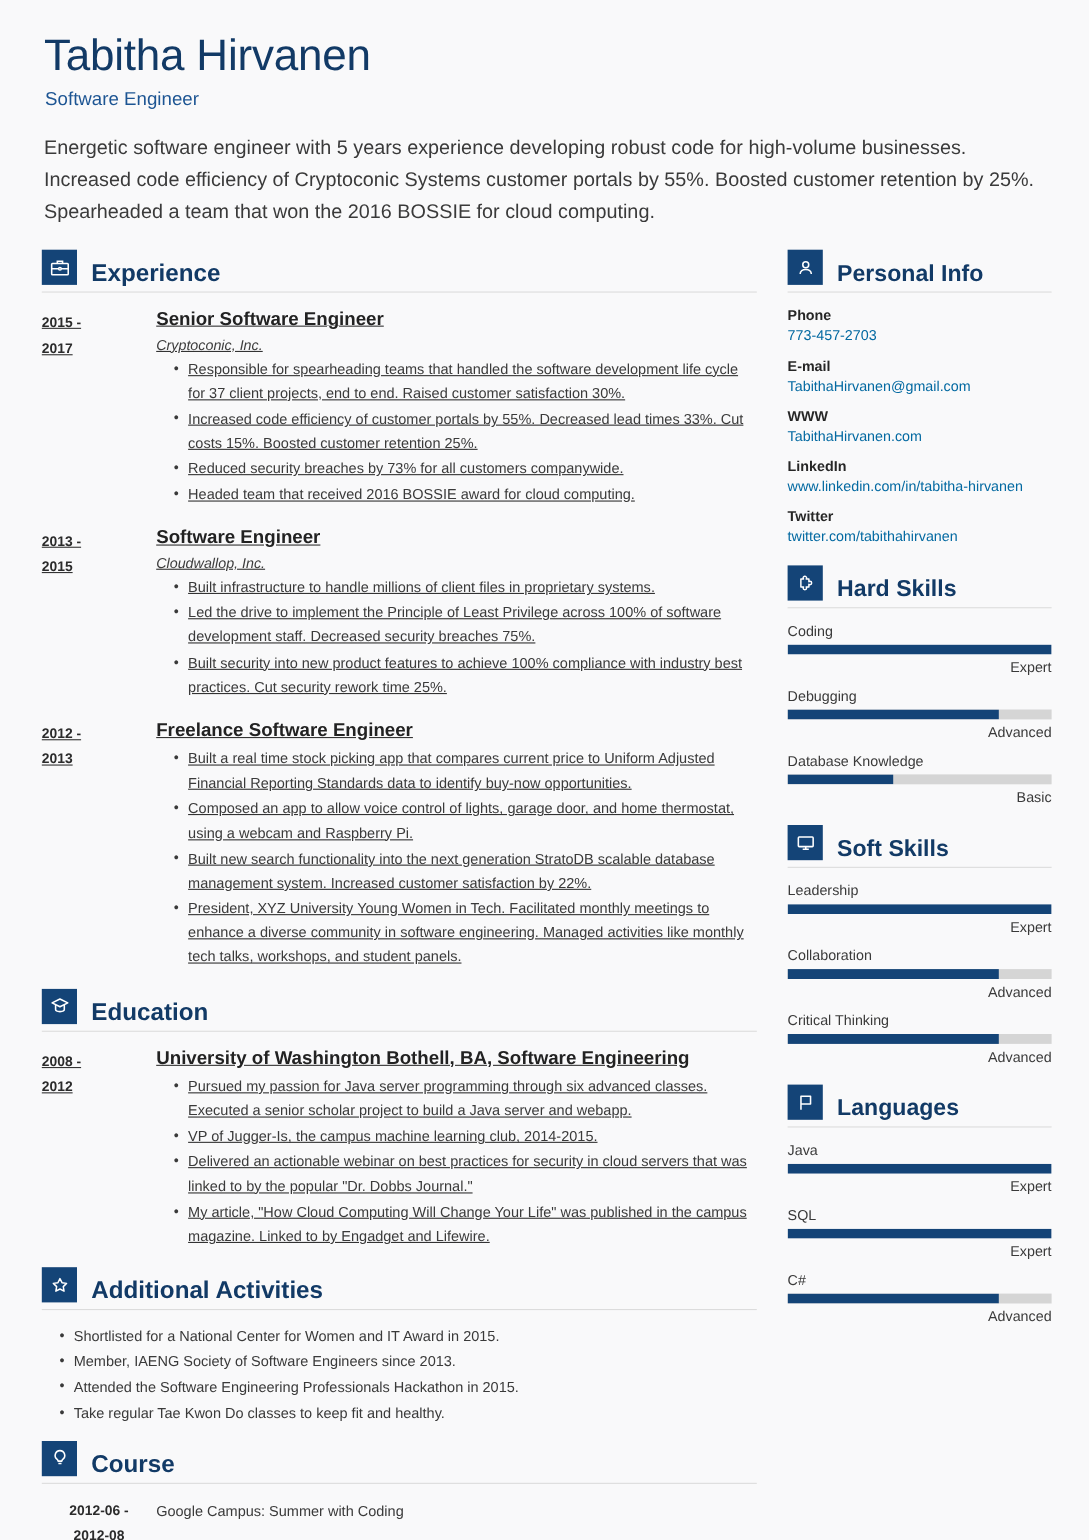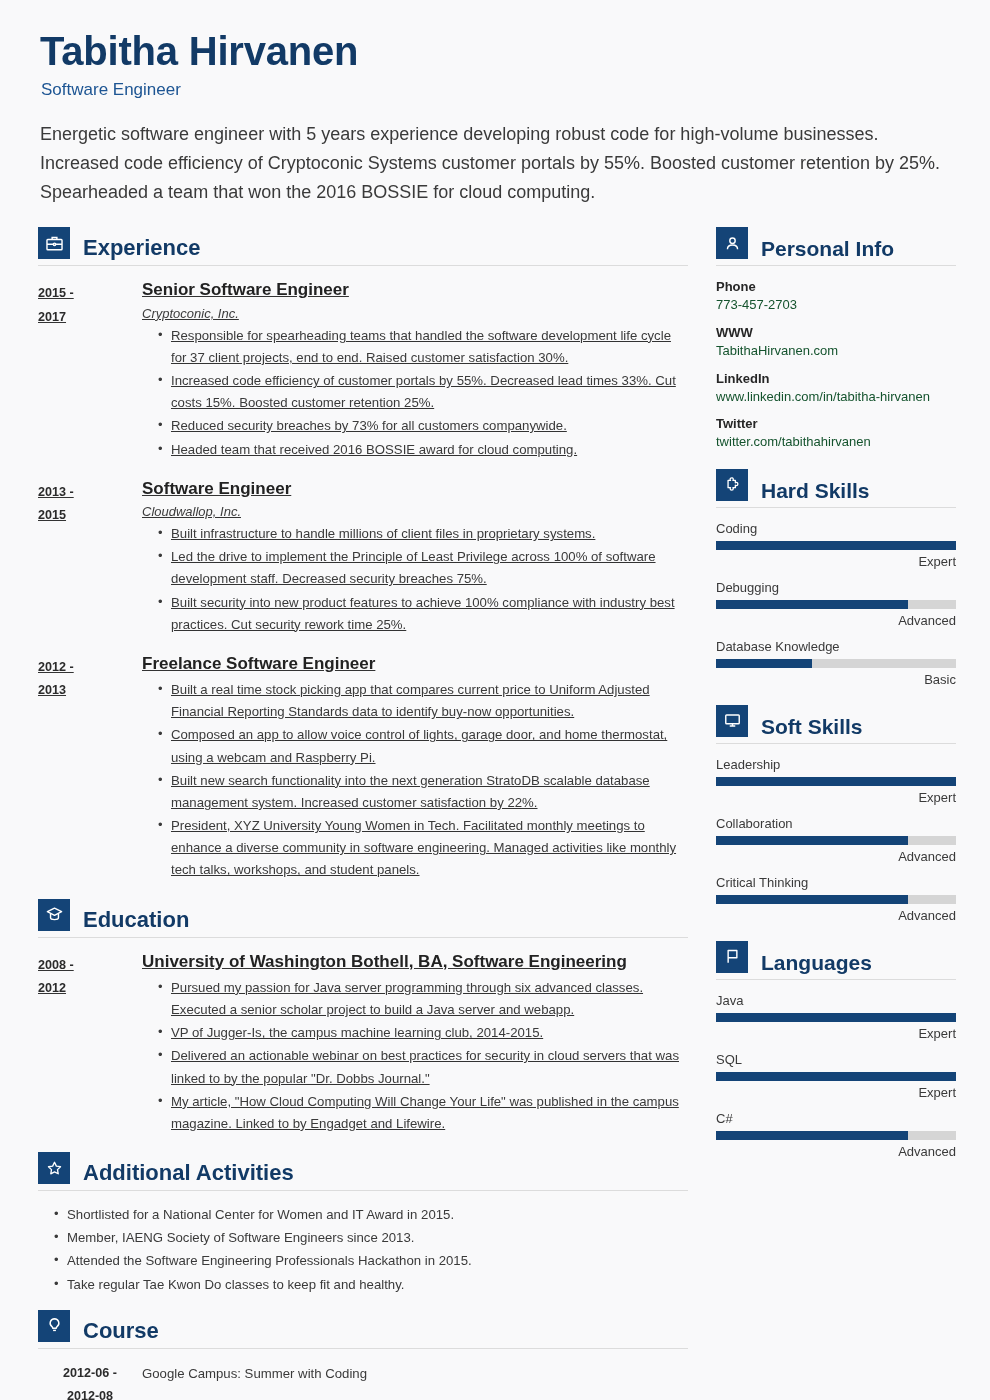--- a/index.html
+++ b/index.html
@@ -15,21 +15,21 @@
   .page {
     width: 990px;
     height: 1400px;
     padding: 28px 38px 0 38px;
     position: relative;
   }
 
   
   .name {
     font-size: 40px;
-    font-weight: bold;
+    font-weight: normal;
     color: #123a66;
     letter-spacing: -0.2px;
     line-height: 1.15;
     margin: 0 0 6px 2px;
   }
   .job-title {
     font-size: 17px;
     color: #1d5593;
     margin: 0 0 20px 3px;
     font-weight: normal;
@@ -147,21 +147,21 @@
   .side-section { margin-bottom: 18px; }
   .info-group { margin-bottom: 11px; }
   .info-label {
     font-size: 13px;
     font-weight: bold;
     color: #262626;
     margin-bottom: 2px;
   }
   .info-value {
     font-size: 13px;
-    color: #14532d;
+    color: #0369a1;
     line-height: 1.35;
     word-break: break-word;
   }
 
   .skill { margin-bottom: 11px; }
   .skill-name {
     font-size: 13px;
     color: #3a3a3a;
     margin-bottom: 5px;
   }
@@ -345,20 +345,24 @@
           </span>
           <span class="sec-title small">Personal Info</span>
         </div>
         <div class="sec-rule"></div>
 
         <div class="info-group">
           <div class="info-label">Phone</div>
           <div class="info-value">773-457-2703</div>
         </div>
         <div class="info-group">
+          <div class="info-label">E-mail</div>
+          <div class="info-value">TabithaHirvanen@gmail.com</div>
+        </div>
+        <div class="info-group">
           <div class="info-label">WWW</div>
           <div class="info-value">TabithaHirvanen.com</div>
         </div>
         <div class="info-group">
           <div class="info-label">LinkedIn</div>
           <div class="info-value">www.linkedin.com/in/tabitha-hirvanen</div>
         </div>
         <div class="info-group">
           <div class="info-label">Twitter</div>
           <div class="info-value">twitter.com/tabithahirvanen</div>

